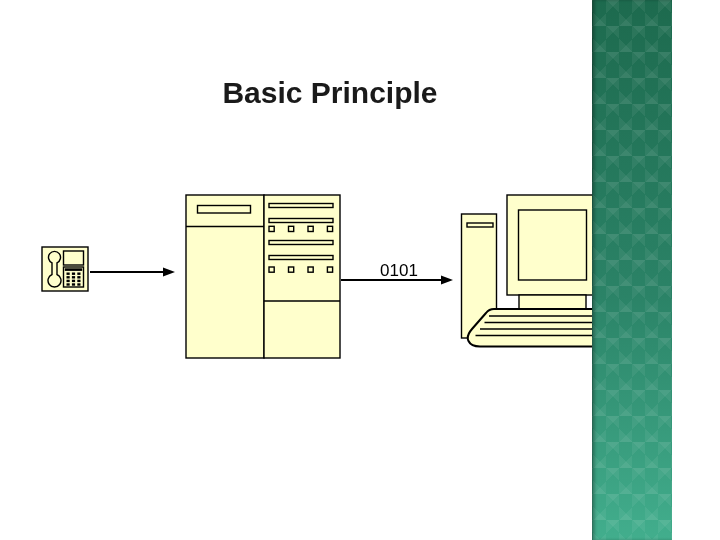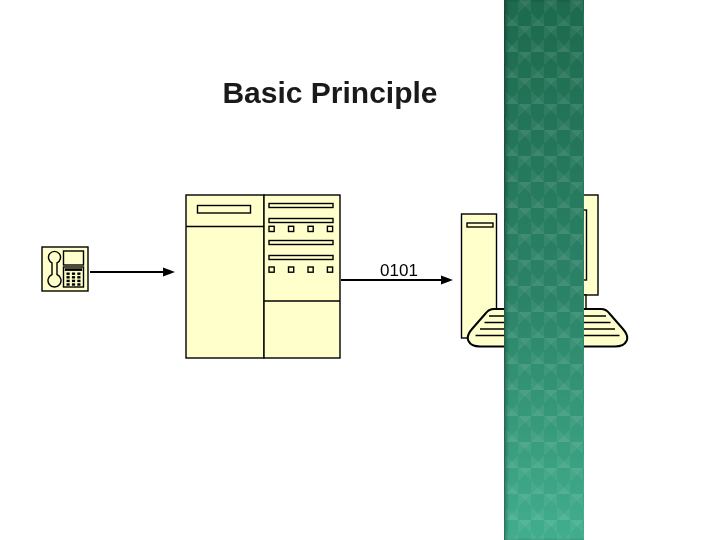--- a/index.html
+++ b/index.html
@@ -4,21 +4,21 @@
 <style>
   html, body {
     margin: 0; padding: 0;
     width: 720px; height: 540px;
     overflow: hidden;
     background: var(--background, #fff);
     font-family: "Liberation Sans", sans-serif;
   }
   .slide {
     position: relative;
-    width: 584px; height: 540px;
+    width: 672px; height: 540px;
     background: var(--background, #fff);
   }
   .title {
     position: absolute;
     left: 0; top: 76px;
     width: 660px;
     margin: 0;
     text-align: center;
     font-family: "Liberation Sans", sans-serif;
     font-size: 30px;

